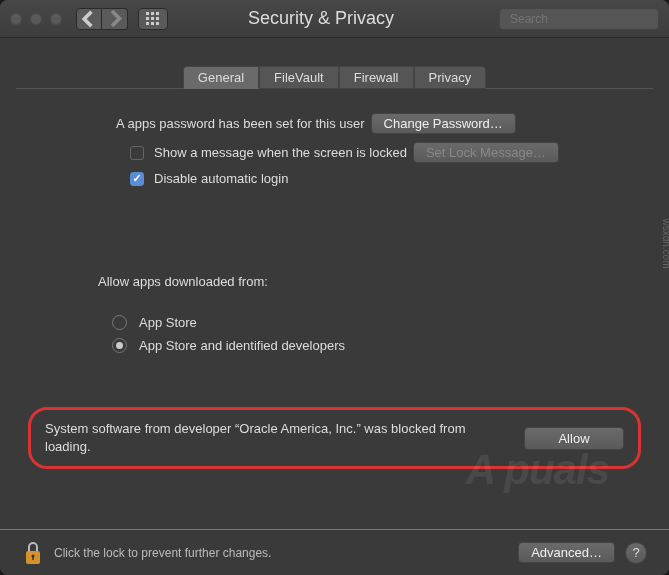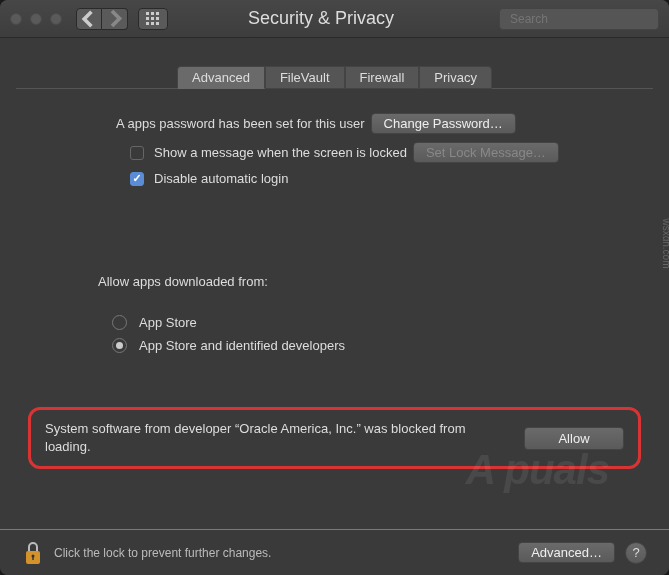--- a/index.html
+++ b/index.html
@@ -37,21 +37,21 @@
     .checkbox.checked { background: #5a8dd6; border-color: #5a8dd6; }
     .checkbox.checked::after { content: '✓'; color: white; font-size: 11px; font-weight: bold; }
     .indent { margin-left: 14px; }
     .select { background: linear-gradient(#6a6a6a, #5a5a5a); border: 0.5px solid #444; border-radius: 4px; padding: 1px 4px 1px 10px; font-size: 13px; color: #eee; display: inline-flex; align-items: center; gap: 6px; }
     .select .arrows { display: flex; flex-direction: column; font-size: 7px; line-height: 7px; }
     
     .download-section { padding: 0 38px 10px 90px; color: #ddd; font-size: 13px; margin-top: 70px; }
     .radio { width: 15px; height: 15px; border-radius: 50%; border: 1px solid #777; display: inline-flex; align-items: center; justify-content: center; margin-right: 6px; flex-shrink: 0; }
     .radio.checked::after { content: ''; width: 7px; height: 7px; border-radius: 50%; background: #ccc; }
     
-    .blocked-box { margin: 36px 20px 0 20px; border: 3px solid #d83434; border-radius: 12px; padding: 10px 14px; display: flex; align-items: center; gap: 20px; }
+    .blocked-box { margin: 36px 20px 0 20px; border: 3px solid #d83434; border-radius: 19px; padding: 10px 14px; display: flex; align-items: center; gap: 20px; }
     .blocked-text { flex: 1; color: #ddd; font-size: 13px; line-height: 1.4; }
     .allow-btn { width: 100px; padding: 3px 0; }
     
     .footer { position: absolute; bottom: 0; left: 0; right: 0; height: 46px; display: flex; align-items: center; padding: 0 22px; border-top: 1px solid #3b82f6; background: #3a3a3a; }
     .lock-icon { width: 22px; height: 28px; margin-right: 10px; }
     .footer-text { color: #bbb; font-size: 12px; flex: 1; }
     .help-btn { width: 22px; height: 22px; border-radius: 50%; background: linear-gradient(#6a6a6a,#5a5a5a); border: 0.5px solid #444; color: #ddd; display: flex; align-items: center; justify-content: center; font-size: 13px; margin-left: 10px; }
     
     .watermark { position: absolute; bottom: 81px; right: 60px; font-size: 42px; font-weight: bold; font-style: italic; color: rgba(255,255,255,0.08); pointer-events: none; letter-spacing: -1px; }
     .url-mark { position: absolute; right: 3px; top: 50%; transform: rotate(90deg) translateX(-50%); transform-origin: right; font-size: 10px; color: #666; }
@@ -100,21 +100,21 @@
           <circle cx="5" cy="5" r="3.5" stroke="#999" stroke-width="1.2" fill="none"></circle>
           <line x1="8" y1="8" x2="11" y2="11" stroke="#999" stroke-width="1.2"></line>
         </svg>
       <input type="text" placeholder="Search" style="">
     </div>
   </div>
 
   <div class="content">
 
     <div class="tabs">
-      <div class="tab active">Advanced</div>
+      <div class="tab active">General</div>
       <div class="tab">FileVault</div>
       <div class="tab">Firewall</div>
       <div class="tab">Privacy</div>
     </div>
 
     <div class="panel">
       <div class="row">
         <span>A apps password has been set for this user</span>
         <button class="btn">Change Password…</button>
       </div>

